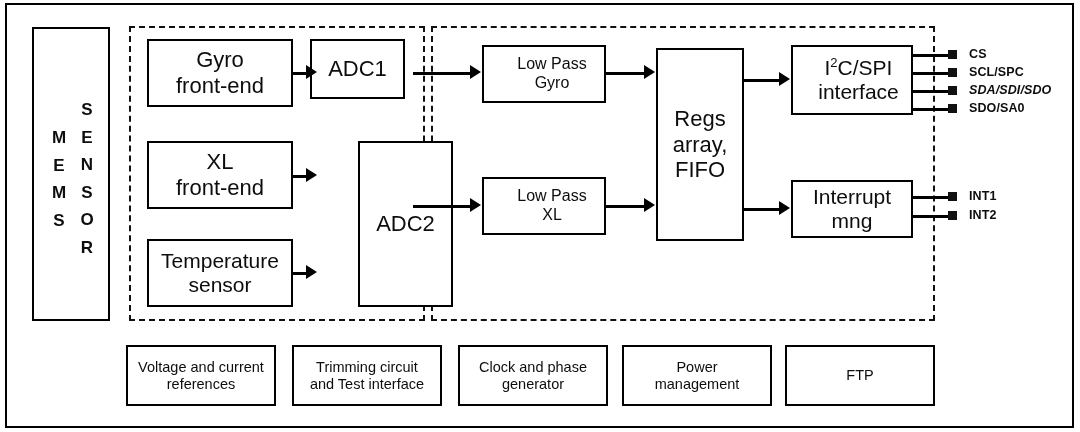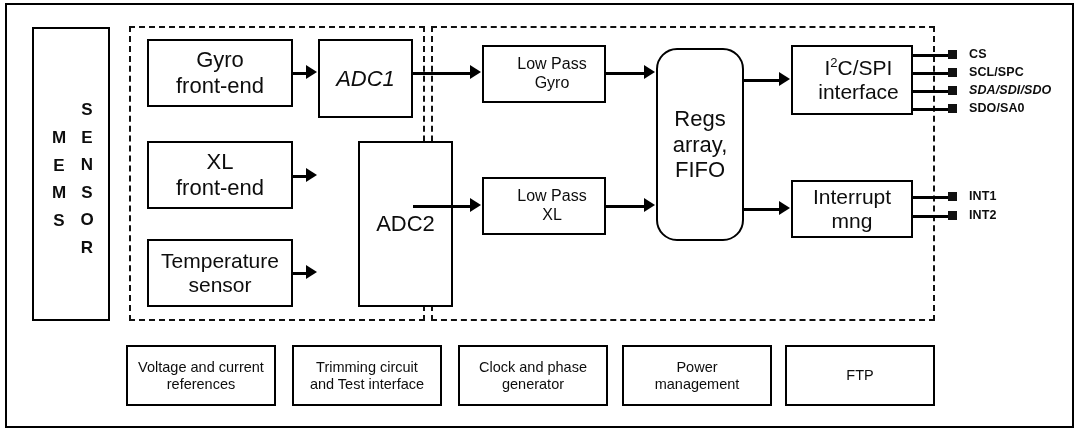--- a/index.html
+++ b/index.html
@@ -140,21 +140,21 @@
     </div>
   </div>
 
   <div class="block fs-22" style="left:147px; top:39px; width:146px; height:68px;">
     <div>
       <span class="lbl">Gyro</span>
       <span class="lbl">front-end</span>
     </div>
   </div>
 
-  <div class="block fs-22" style="left:318px; top:39px; width:95px; height:79px;font-style:italic;">
+  <div class="block fs-22" style="left:310px; top:39px; width:95px; height:60px;">
     <span class="lbl">ADC1</span>
   </div>
 
   <div class="block fs-22" style="left:147px; top:141px; width:146px; height:68px;">
     <div>
       <span class="lbl">XL</span>
       <span class="lbl">front-end</span>
     </div>
   </div>
 
@@ -176,21 +176,21 @@
     </div>
   </div>
 
   <div class="block fs-20" style="left:482px; top:177px; width:124px; height:58px;">
     <div>
       <span class="lbl">Low Pass</span>
       <span class="lbl">XL</span>
     </div>
   </div>
 
-  <div class="block fs-22" style="left:656px; top:48px; width:88px; height:193px;border-radius:21px;">
+  <div class="block fs-22" style="left:656px; top:48px; width:88px; height:193px;">
     <div>
       <span class="lbl">Regs</span>
       <span class="lbl">array,</span>
       <span class="lbl">FIFO</span>
     </div>
   </div>
 
   <div class="block fs-21" style="left:791px; top:45px; width:122px; height:70px;padding-left:13px;">
     <div>
       <span class="lbl"><span>I</span><sup class="sup2">2</sup><span>C/SPI</span></span>

